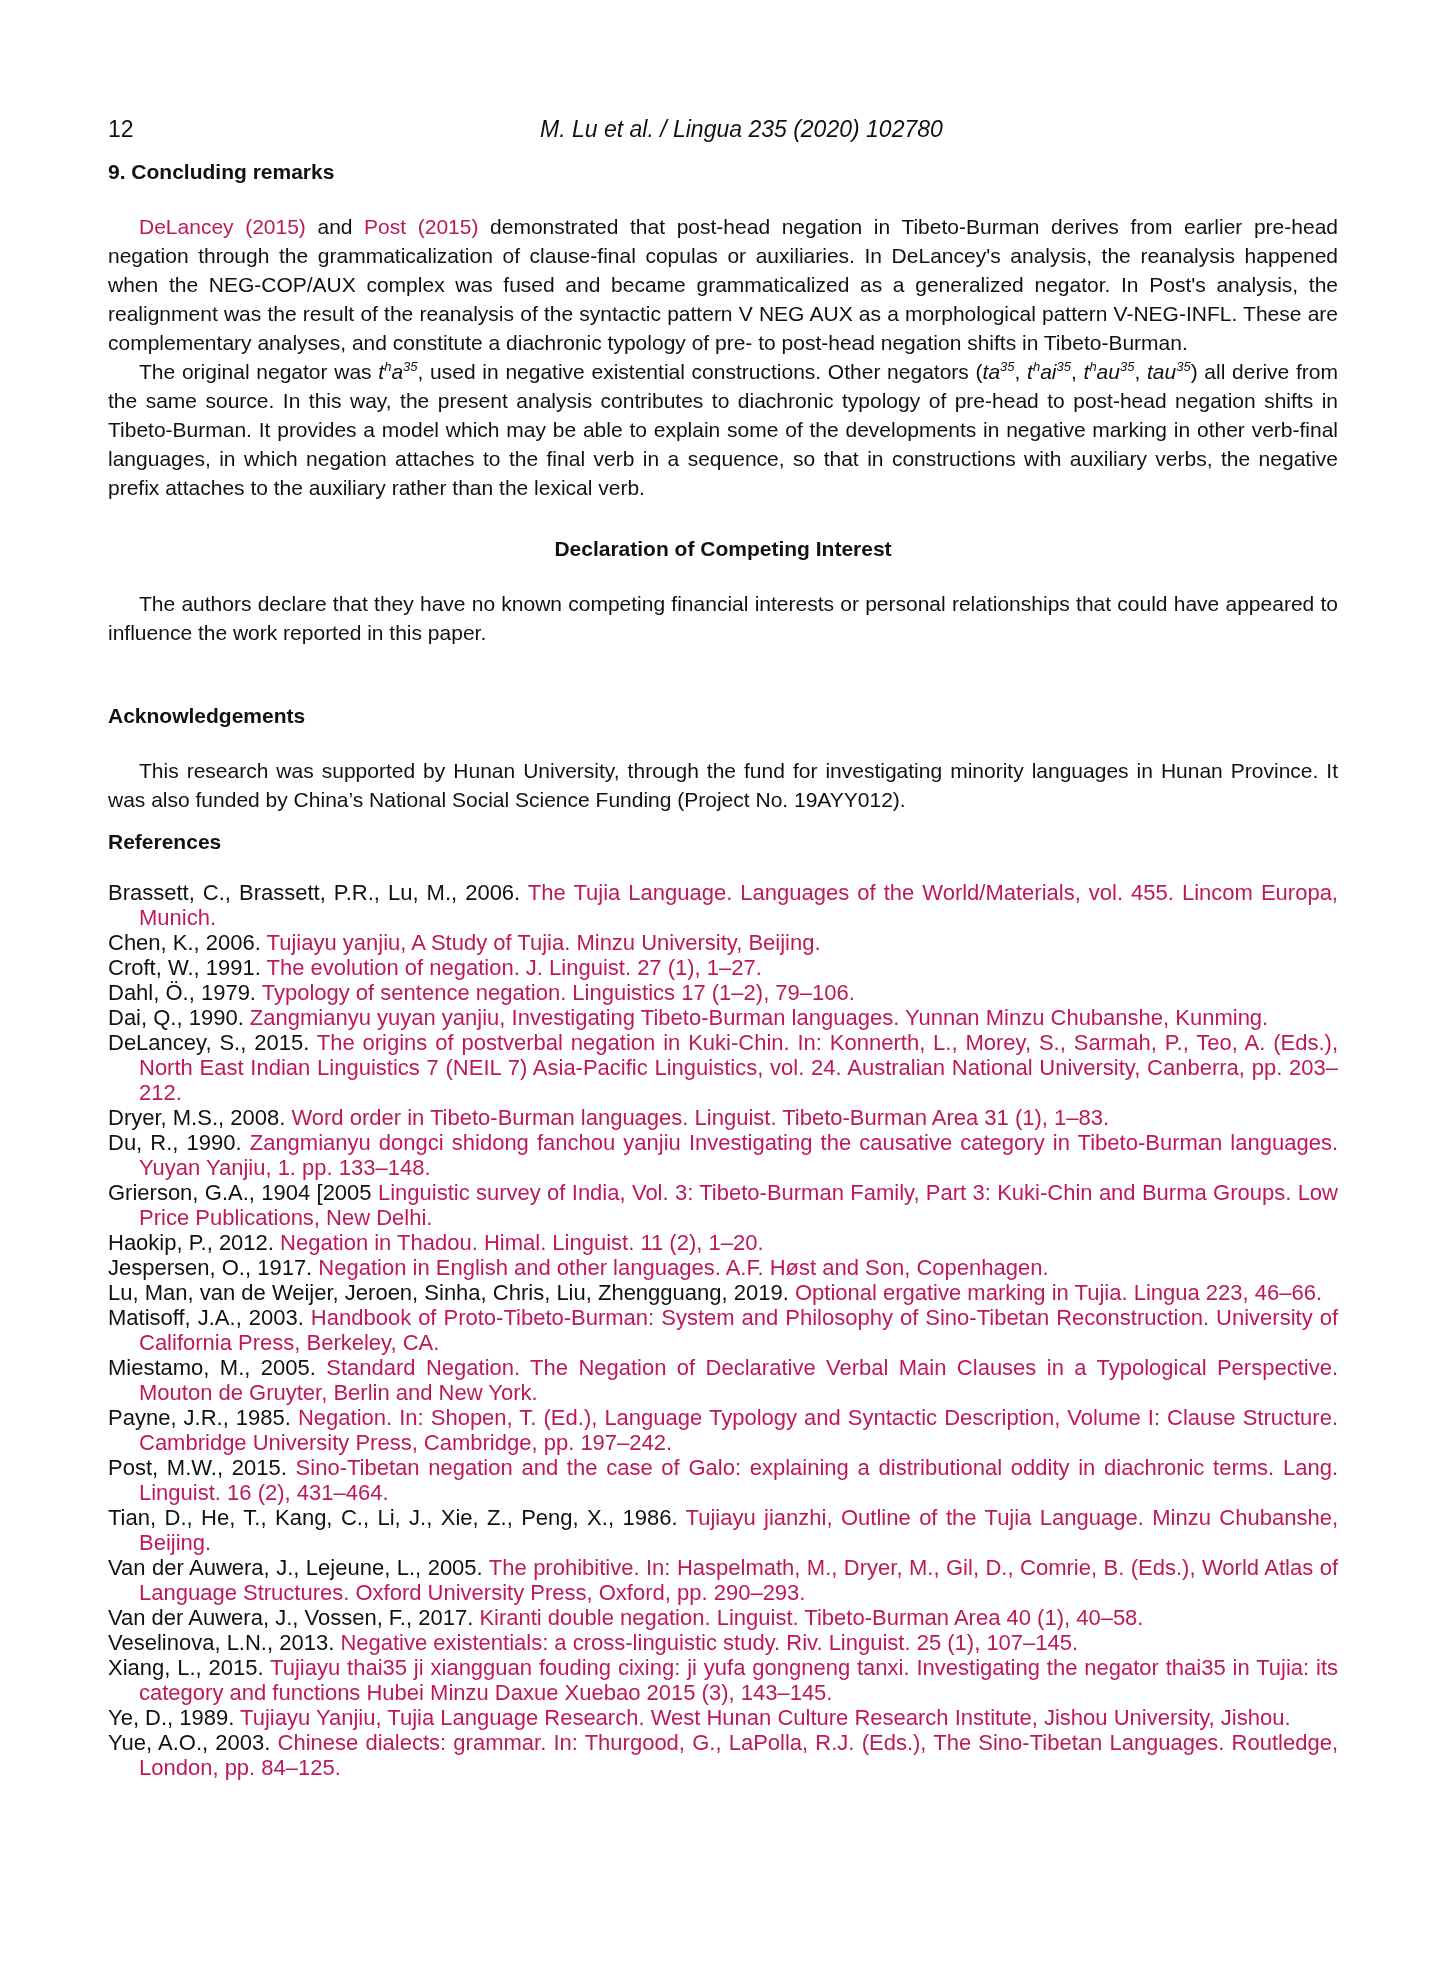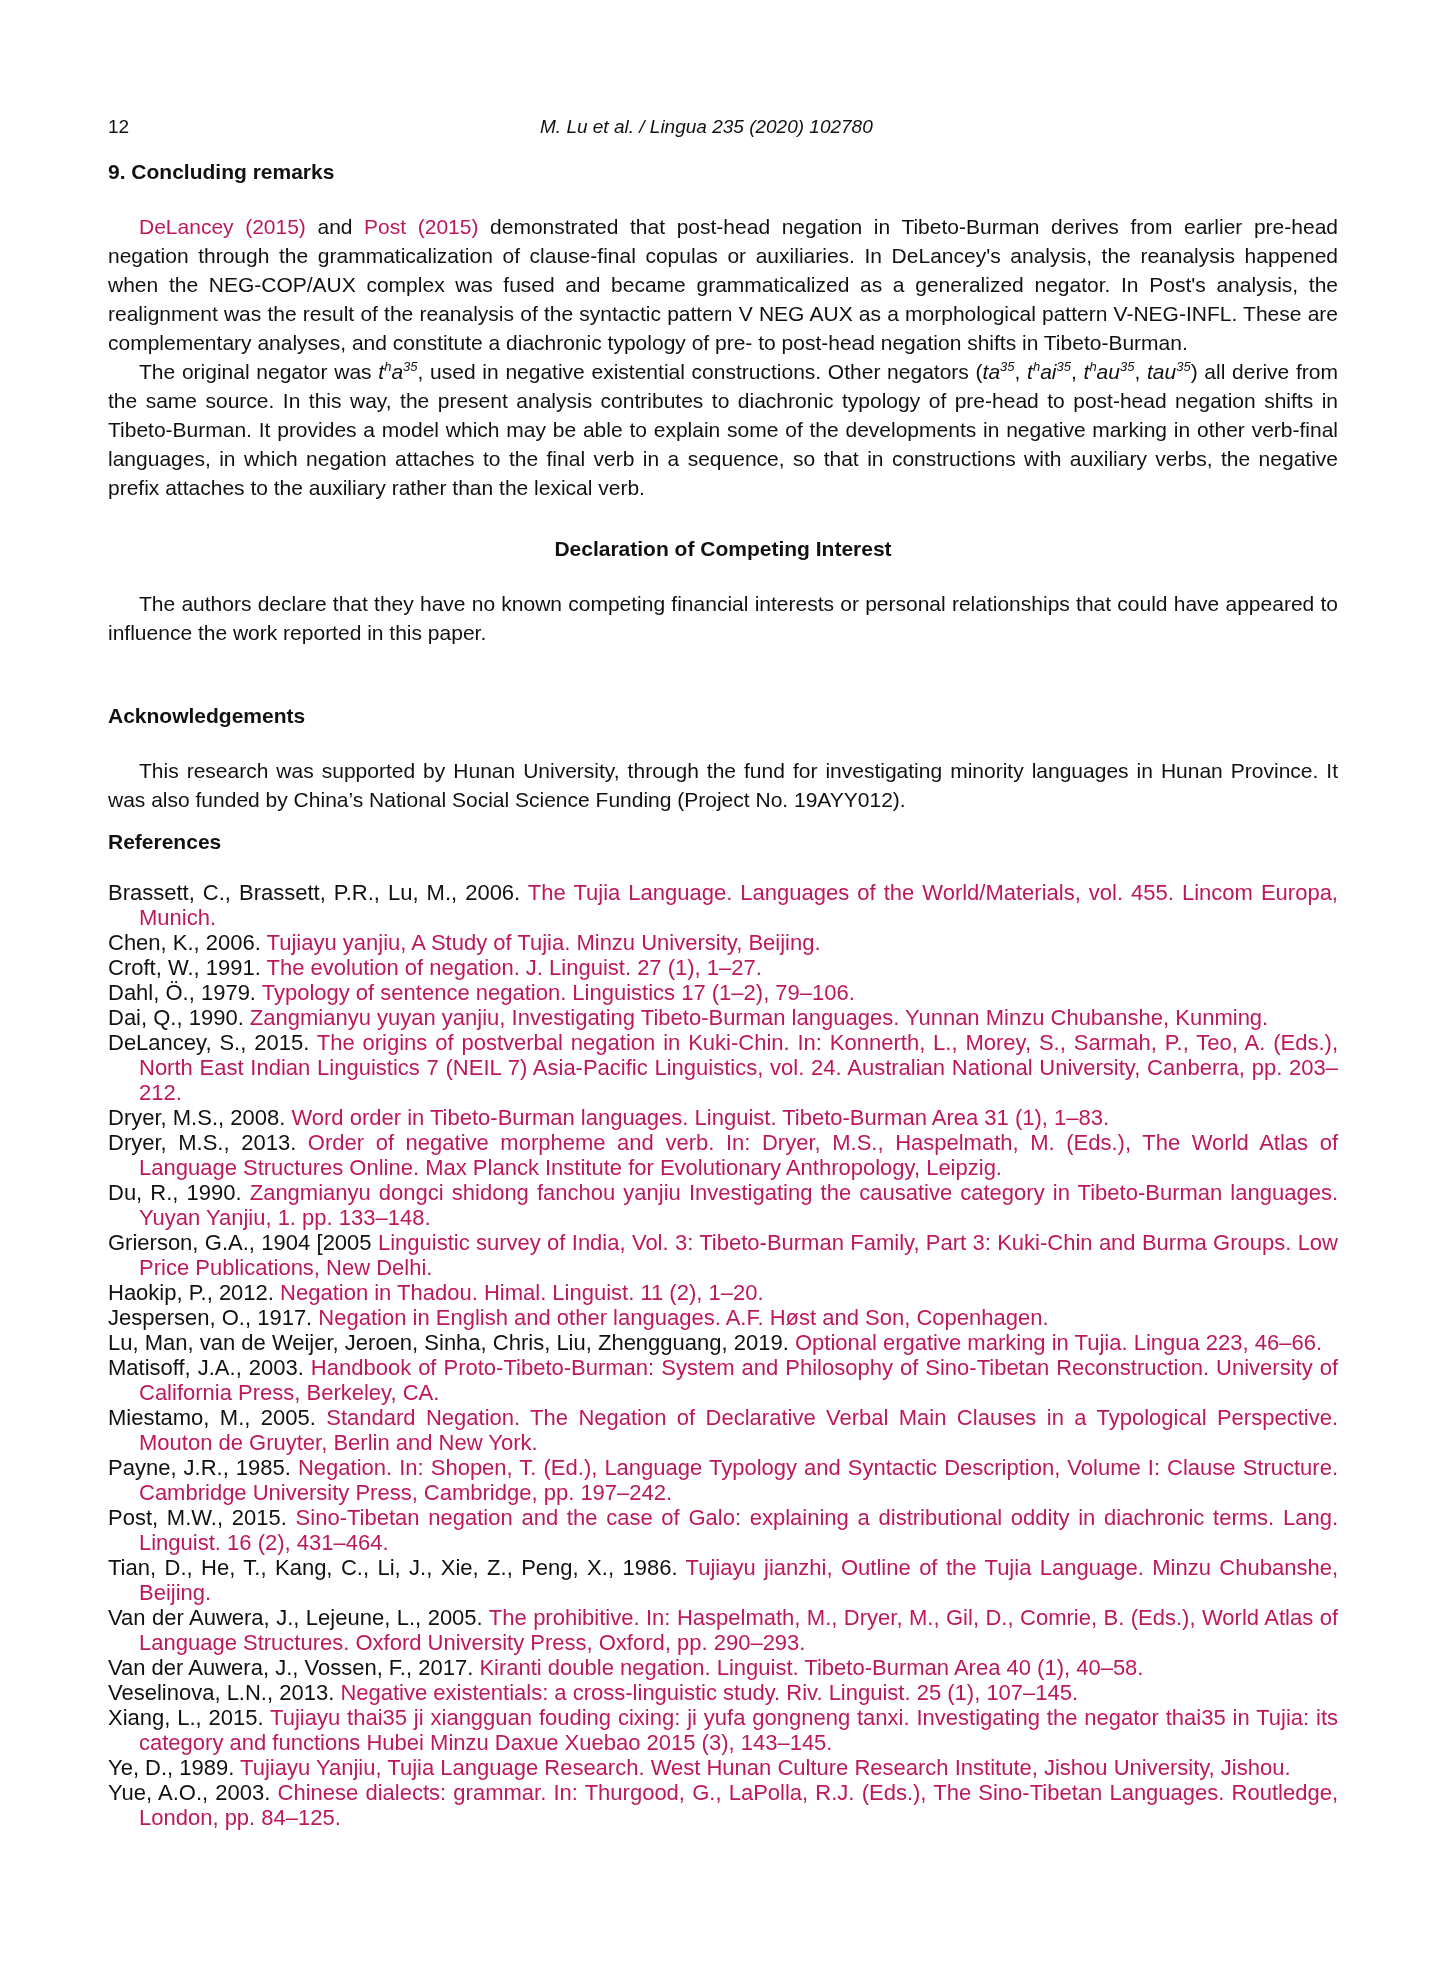--- a/index.html
+++ b/index.html
@@ -1,18 +1,18 @@
 <!DOCTYPE html>
 <html><head>
 <meta charset="utf-8">
 <style>
   html, body { margin: 0; padding: 0; background: #ffffff; }
   body { width: 1451px; height: 1980px; position: relative; font-family: "Liberation Sans", sans-serif; color: #111111; }
   .page { position: absolute; left: 108px; top: 112px; width: 1230px; }
-  .running-head { position: relative; height: 30px; font-size: 19px; }
+  .running-head { position: relative; height: 30px; font-size: 23px; }
   .running-head .pgno { position: absolute; left: 0; top: 4px; }
   .running-head .journal { position: absolute; left: 432px; top: 4px; font-style: italic; }
   h2 { font-size: 21px; font-weight: bold; margin: 0; }
   .sec-title { margin-top: 18px; }
   p { font-size: 21px; line-height: 29px; margin: 0; text-align: justify; text-indent: 31px; }
   .para-block { margin-top: 28px; }
   a.cite, .ref-link { color: #be185d; text-decoration: none; }
   sup { font-size: 13px; line-height: 0; vertical-align: super; }
   .refs { margin-top: 26px; }
   .ref { font-size: 22px; line-height: 25px; padding-left: 31px; text-indent: -31px; text-align: justify; }
@@ -50,21 +50,20 @@
 
   <h2 class="gap-refs-title">References</h2>
   <div class="refs" id="refs">
       <div class="ref"><span>Brassett, C., Brassett, P.R., Lu, M., 2006. </span><a class="ref-link" href="#">The Tujia Language.  Languages of the World/Materials, vol. 455. Lincom Europa, Munich.</a></div>
       <div class="ref"><span>Chen, K., 2006. </span><a class="ref-link" href="#">Tujiayu yanjiu, A Study of Tujia. Minzu University, Beijing.</a></div>
       <div class="ref"><span>Croft, W., 1991. </span><a class="ref-link" href="#">The evolution of negation. J. Linguist. 27 (1), 1–27.</a></div>
       <div class="ref"><span>Dahl, Ö., 1979. </span><a class="ref-link" href="#">Typology of sentence negation. Linguistics 17 (1–2), 79–106.</a></div>
       <div class="ref"><span>Dai, Q., 1990. </span><a class="ref-link" href="#">Zangmianyu yuyan yanjiu, Investigating Tibeto-Burman languages. Yunnan Minzu Chubanshe, Kunming.</a></div>
       <div class="ref"><span>DeLancey, S., 2015. </span><a class="ref-link" href="#">The origins of postverbal negation in Kuki-Chin. In: Konnerth, L., Morey, S., Sarmah, P., Teo, A. (Eds.),  North East Indian Linguistics 7 (NEIL 7) Asia-Pacific Linguistics, vol. 24. Australian National University, Canberra, pp. 203–212.</a></div>
       <div class="ref"><span>Dryer, M.S., 2008. </span><a class="ref-link" href="#">Word order in Tibeto-Burman languages. Linguist. Tibeto-Burman Area 31 (1), 1–83.</a></div>
-      <div class="ref"><span>Dryer, M.S., 2013. </span><a class="ref-link" href="#">Order of negative morpheme and verb. In: Dryer, M.S., Haspelmath, M. (Eds.), The World Atlas of Language Structures Online. Max Planck Institute for Evolutionary Anthropology, Leipzig.</a></div>
       <div class="ref"><span>Du, R., 1990. </span><a class="ref-link" href="#">Zangmianyu dongci shidong fanchou yanjiu Investigating the causative category in Tibeto-Burman languages.  Yuyan Yanjiu, 1. pp. 133–148.</a></div>
       <div class="ref"><span>Grierson, G.A., 1904 [2005  </span><a class="ref-link" href="#">Linguistic survey of India, Vol. 3: Tibeto-Burman Family, Part 3: Kuki-Chin and Burma Groups. Low Price Publications, New Delhi.</a></div>
       <div class="ref"><span>Haokip, P., 2012. </span><a class="ref-link" href="#">Negation in Thadou. Himal. Linguist. 11 (2), 1–20.</a></div>
       <div class="ref"><span>Jespersen, O., 1917. </span><a class="ref-link" href="#">Negation in English and other languages. A.F. Høst and Son, Copenhagen.</a></div>
       <div class="ref"><span>Lu, Man, van de Weijer, Jeroen, Sinha, Chris, Liu, Zhengguang, 2019. </span><a class="ref-link" href="#">Optional ergative marking in Tujia. Lingua 223, 46–66.</a></div>
       <div class="ref"><span>Matisoff, J.A., 2003. </span><a class="ref-link" href="#">Handbook of Proto-Tibeto-Burman: System and Philosophy of Sino-Tibetan Reconstruction. University of California Press, Berkeley, CA.</a></div>
       <div class="ref"><span>Miestamo, M., 2005. </span><a class="ref-link" href="#">Standard Negation. The Negation of Declarative Verbal Main Clauses in a Typological Perspective. Mouton de Gruyter, Berlin and New York.</a></div>
       <div class="ref"><span>Payne, J.R., 1985. </span><a class="ref-link" href="#">Negation. In: Shopen, T. (Ed.), Language Typology and Syntactic Description, Volume I: Clause Structure. Cambridge University Press, Cambridge, pp. 197–242.</a></div>
       <div class="ref"><span>Post, M.W., 2015. </span><a class="ref-link" href="#">Sino-Tibetan negation and the case of Galo: explaining a distributional oddity in diachronic terms. Lang. Linguist. 16 (2), 431–464.</a></div>
       <div class="ref"><span>Tian, D., He, T., Kang, C., Li, J., Xie, Z., Peng, X., 1986. </span><a class="ref-link" href="#">Tujiayu jianzhi, Outline of the Tujia Language. Minzu Chubanshe, Beijing.</a></div>

